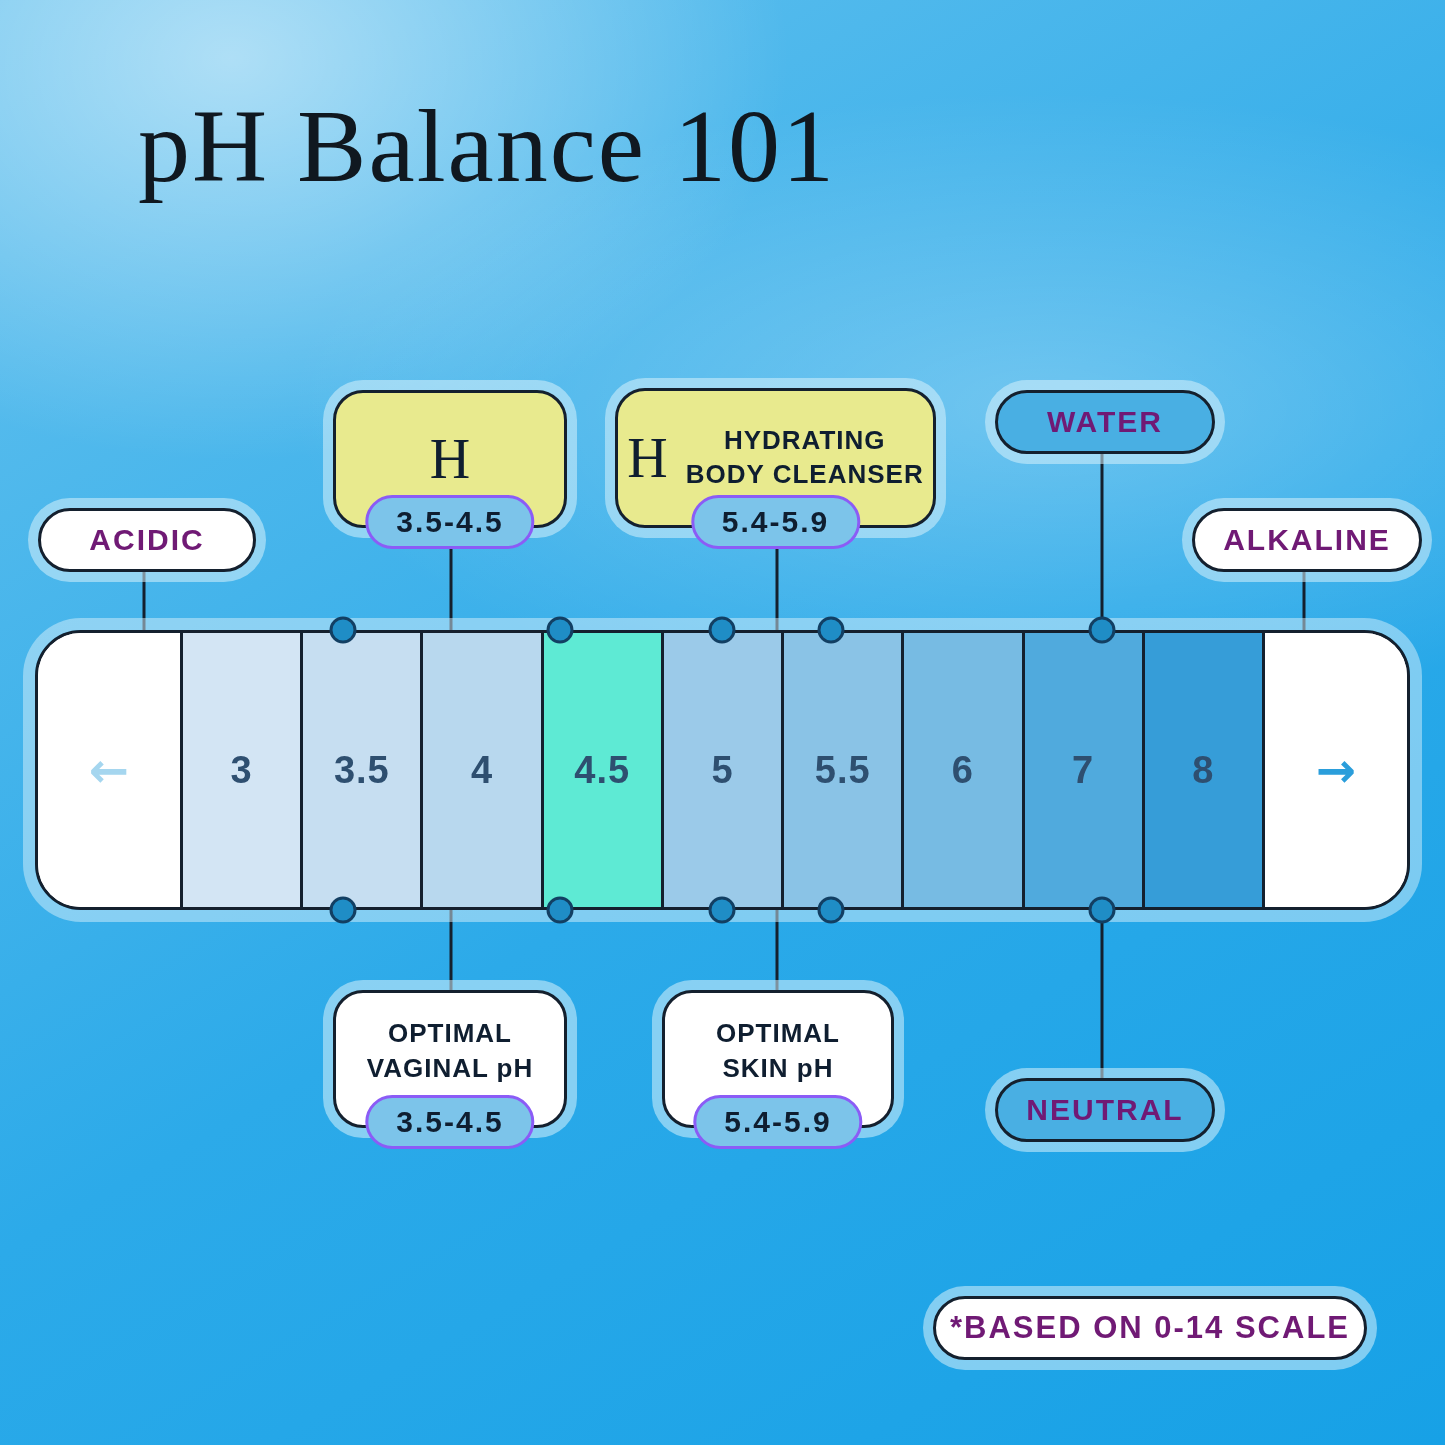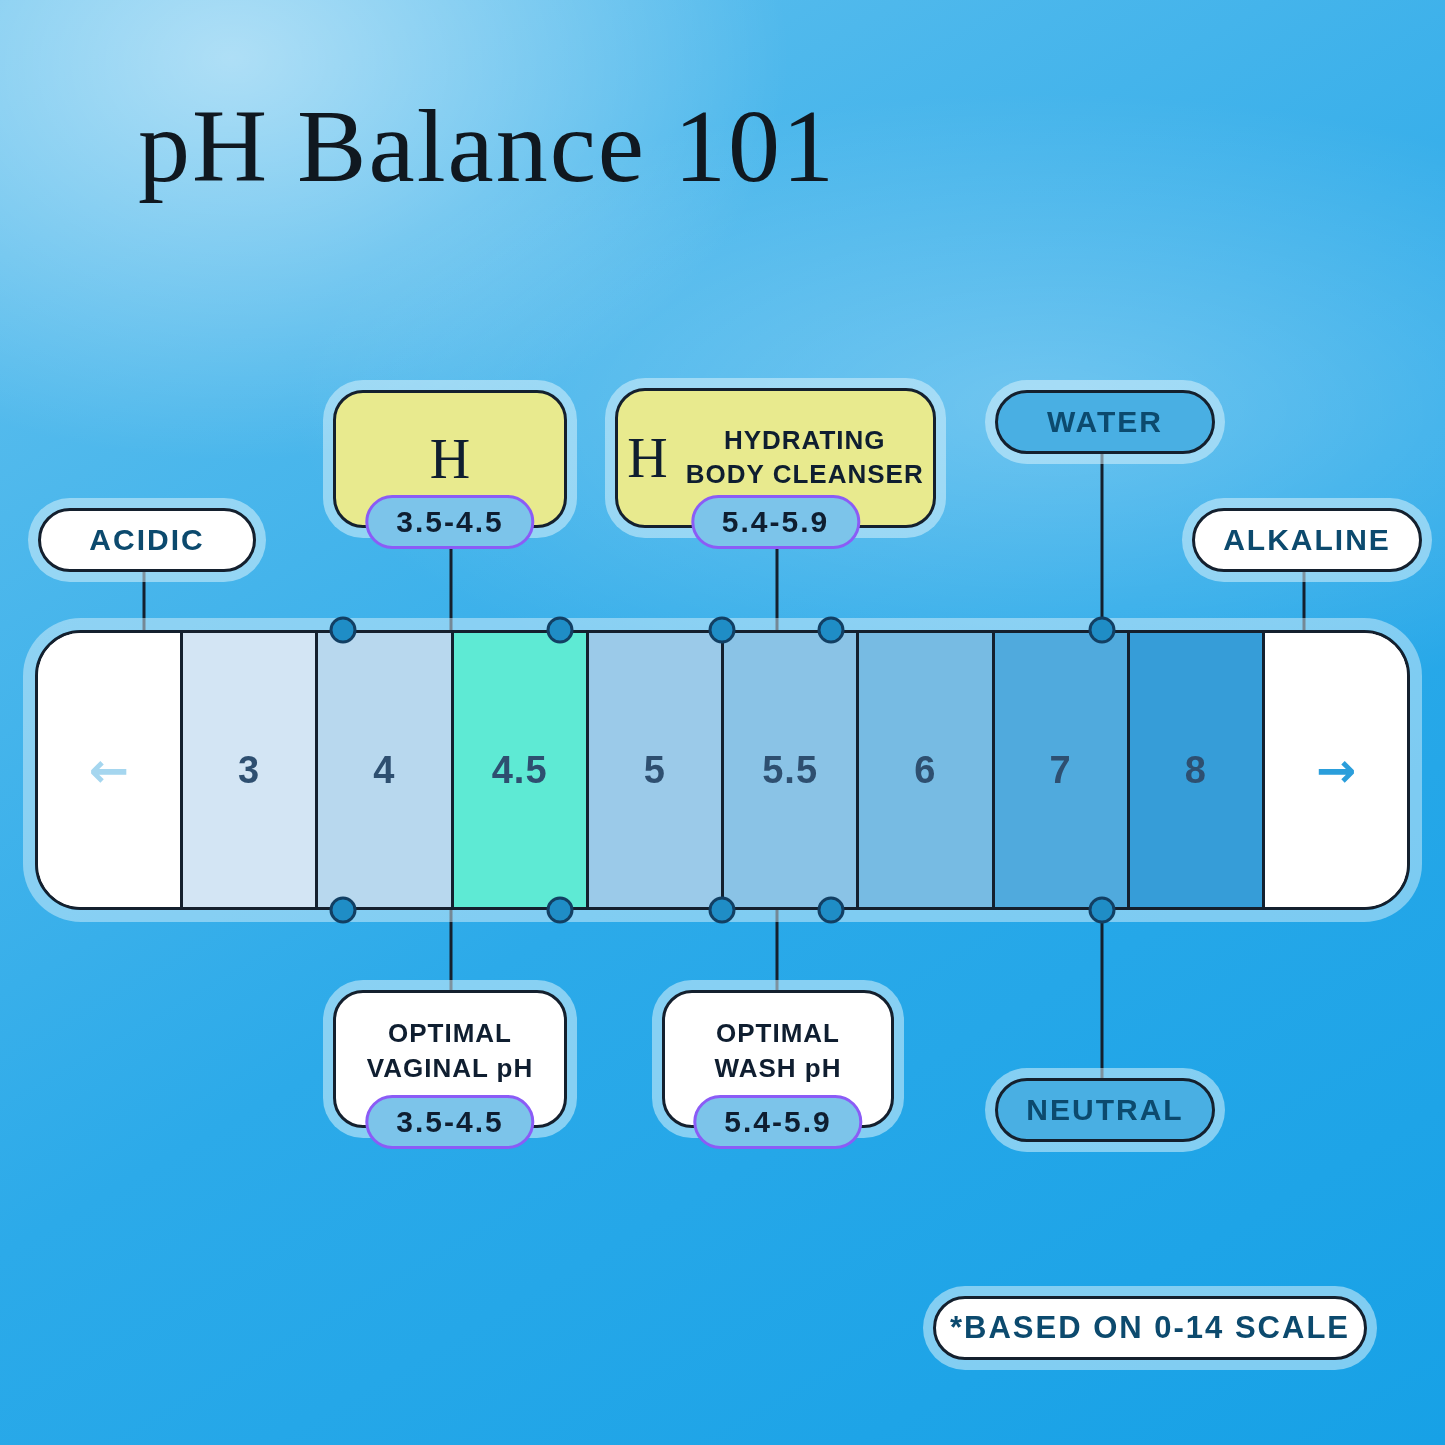--- a/index.html
+++ b/index.html
@@ -15,21 +15,21 @@
     position:absolute;left:138px;top:86px;margin:0;
     font-family:"Liberation Serif", serif;font-weight:normal;
     font-size:104px;color:#101820;letter-spacing:2px;
   }
   .line{position:absolute;width:3px;background:#14202e;transform:translateX(-50%);z-index:1;}
 
   .pill{
     position:absolute;display:flex;align-items:center;justify-content:center;
     border:3px solid #14202e;border-radius:999px;
     box-shadow:0 0 0 10px rgba(214,240,252,0.55);
-    font-weight:bold;letter-spacing:2px;color:#0c4a6e;font-size:30px;z-index:4;
+    font-weight:bold;letter-spacing:2px;color:#701a75;font-size:30px;z-index:4;
     white-space:nowrap;
   }
   .pill.white{background:#ffffff;}
 
   .product-box{
     position:absolute;border:3px solid #14202e;border-radius:30px;
     box-shadow:0 0 0 10px rgba(214,240,252,0.55);
     display:flex;align-items:center;justify-content:center;gap:18px;
     color:#0f1e30;z-index:4;
   }
@@ -121,20 +121,23 @@
   </div>
 
   <div class="bar">
     <div class="bar-inner">
       <div class="cap">
         <span class="arrow left">←</span>
       </div>
       <div class="seg" style="background: rgb(211, 229, 244);">
           <span>3</span>
         </div>
+      <div class="seg" style="background: rgb(198, 222, 241);">
+          <span>3.5</span>
+        </div>
       <div class="seg" style="background: rgb(184, 216, 238);">
           <span>4</span>
         </div>
       <div class="seg" style="background: #5eead4;">
           <span>4.5</span>
         </div>
       <div class="seg" style="background: rgb(155, 202, 233);">
           <span>5</span>
         </div>
       <div class="seg" style="background: rgb(138, 195, 230);">
@@ -171,21 +174,21 @@
     <div class="info-label">
       <span>OPTIMAL</span>
       <span>VAGINAL pH</span>
     </div>
     <div class="range-pill" style="background: rgb(124, 196, 234);">3.5-4.5</div>
   </div>
 
   <div class="info-box" style="left:662px;top:990px;width:226px;height:132px">
     <div class="info-label">
       <span>OPTIMAL</span>
-      <span>WASH pH</span>
+      <span>SKIN pH</span>
     </div>
     <div class="range-pill" style="background: rgb(124, 196, 234);">5.4-5.9</div>
   </div>
 
   <div class="pill" style="left: 995px; top: 1078px; width: 214px; height: 58px; background: rgb(73, 175, 227);">
     <span>NEUTRAL</span>
   </div>
 
   <div class="pill white" style="left:933px;top:1296px;width:428px;height:58px;font-size:31px">
     <span>*BASED ON 0-14 SCALE</span>

